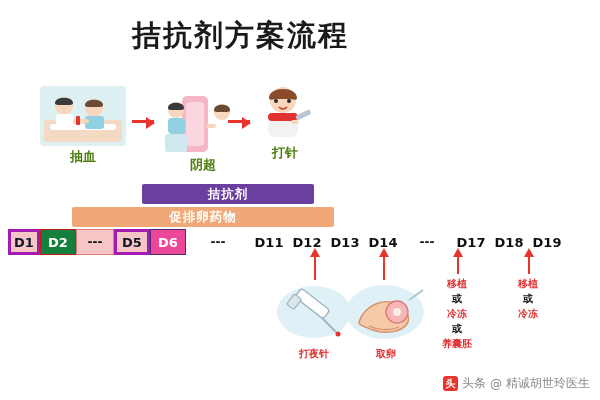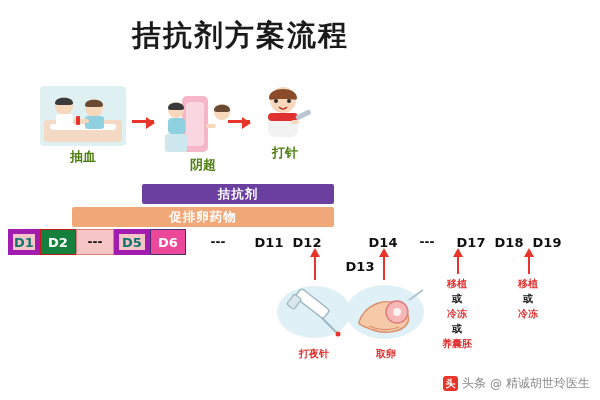--- a/index.html
+++ b/index.html
@@ -50,33 +50,33 @@
   .arrow2{left:228px;top:42px;width:22px;}
 
   
   .bar{
     position:absolute;height:20px;border-radius:2px;
     color:#fff;font-size:12.5px;font-weight:bold;
     display:flex;align-items:center;justify-content:center;
     font-family:"DejaVu Sans","Liberation Sans",sans-serif;
     letter-spacing:1px;
   }
-  .bar-antag{left:142px;top:184px;width:192px;background:#6b3fa0;}
+  .bar-antag{left:142px;top:184px;width:172px;background:#6b3fa0;}
   .bar-stim{left:72px;top:207px;width:262px;background:#f0a878;color:#ffffff;}
 
   
   .timeline{position:absolute;left:8px;top:229px;height:26px;}
   .cell{
     position:absolute;top:0;height:26px;
     display:flex;align-items:center;justify-content:center;
     font-size:13px;font-weight:bold;
     font-family:"DejaVu Sans","Liberation Sans",sans-serif;
     box-sizing:border-box;
   }
-  .cell.pink{background:#f6c6c6;color:#0f766e;border:5px solid #a21caf;}
+  .cell.pink{background:#f6c6c6;color:#0f172a;border:3px solid #a21caf;}
   .cell.red{background:#15803d;color:#ffffff;border:1px solid #c01c14;}
   .cell.purple{background:#ec4899;color:#ffffff;border:1px solid #4d2c74;}
   .cell.plain{background:#ffffff;color:#111;}
   .cell.dots{background:#f6c6c6;color:#111;border:1px solid #e07c7c;font-size:12px;}
   .cell.dots-plain{background:#ffffff;color:#111;font-size:12px;}
 
   
   .up-arrow{
     position:absolute;width:0;border-left:2px solid #e8342a;
   }
@@ -181,21 +181,21 @@
 
   <div class="timeline" id="timeline">
       <div class="cell pink" style="left: 0px; width: 32px;">D1</div>
       <div class="cell red" style="left: 32px; width: 36px;">D2</div>
       <div class="cell dots" style="left: 68px; width: 38px;">---</div>
       <div class="cell pink" style="left: 106px; width: 36px;">D5</div>
       <div class="cell purple" style="left: 142px; width: 36px;">D6</div>
       <div class="cell dots-plain" style="left: 178px; width: 64px;">---</div>
       <div class="cell plain" style="left: 242px; width: 38px;">D11</div>
       <div class="cell plain" style="left: 280px; width: 38px;">D12</div>
-      <div class="cell plain" style="left: 333px; width: 38px; margin-top: 24px;">D13</div>
+      <div class="cell plain" style="left: 318px; width: 38px;">D13</div>
       <div class="cell plain" style="left: 356px; width: 38px;">D14</div>
       <div class="cell dots-plain" style="left: 394px; width: 50px;">---</div>
       <div class="cell plain" style="left: 444px; width: 38px;">D17</div>
       <div class="cell plain" style="left: 482px; width: 38px;">D18</div>
       <div class="cell plain" style="left: 520px; width: 38px;">D19</div>
     </div>
 
   <div class="up-arrow" style="left:314px;top:256px;height:24px;"></div>
   <div class="up-arrow" style="left:383px;top:256px;height:24px;"></div>
   <div class="up-arrow" style="left:457px;top:256px;height:18px;"></div>

